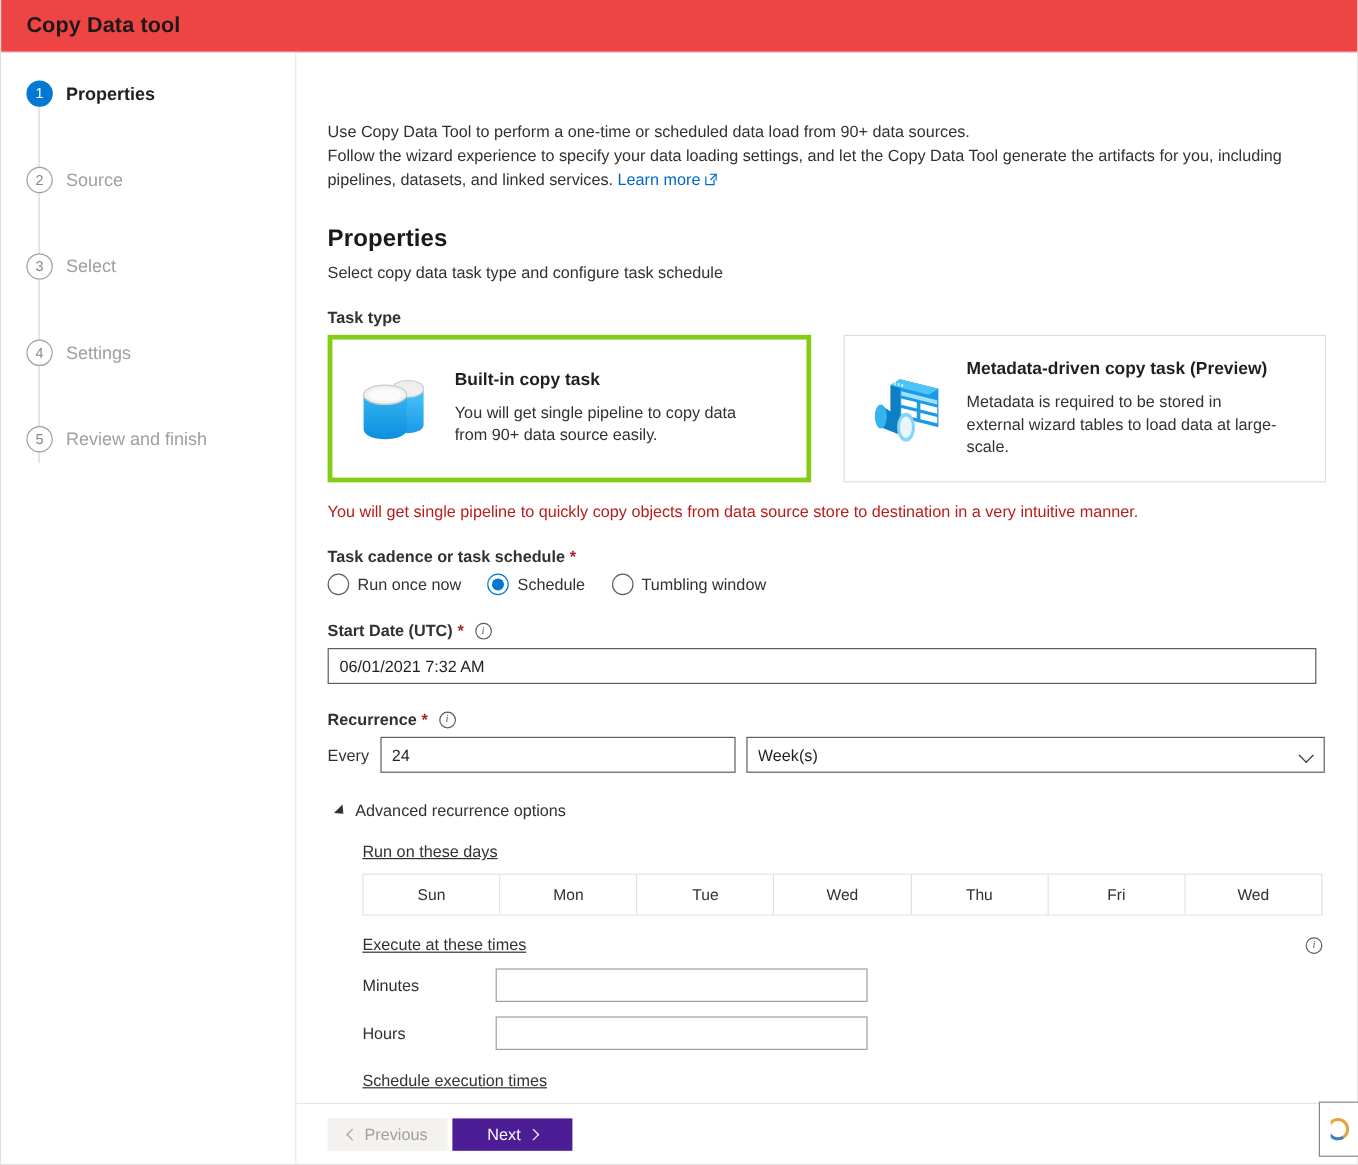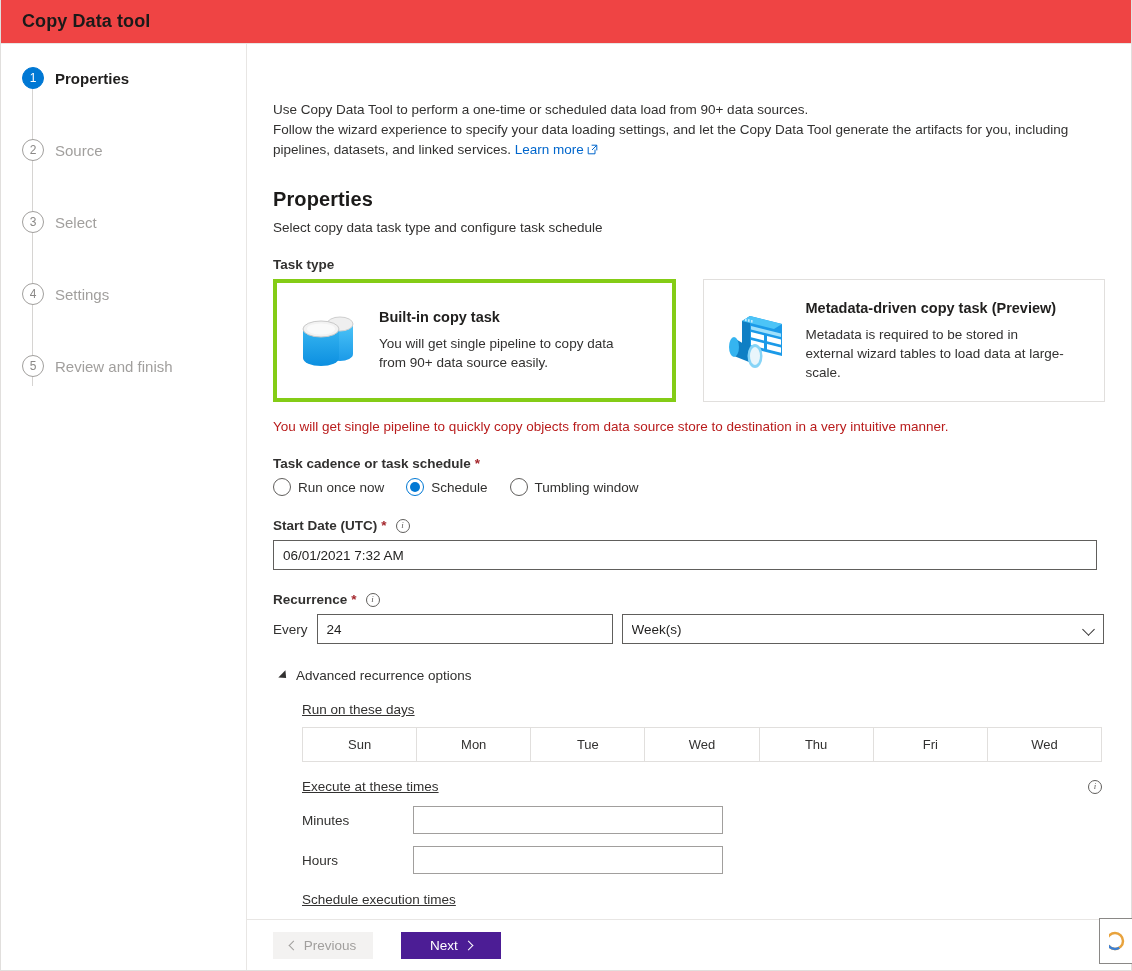--- a/index.html
+++ b/index.html
@@ -375,21 +375,21 @@
     cursor: pointer;
   }
   
   .footer {
     flex: 0 0 51px;
     height: 51px;
     border-top: 1px solid #e8e6e4;
     display: flex;
     align-items: center;
     padding-left: 26px;
-    gap: 28px;
+    gap: 4px;
     background: #ffffff;
   }
   .btn {
     height: 27px;
     min-width: 100px;
     border: 0;
     font-size: 13.5px;
     font-family: "Liberation Sans", sans-serif;
     display: inline-flex;
     align-items: center;

